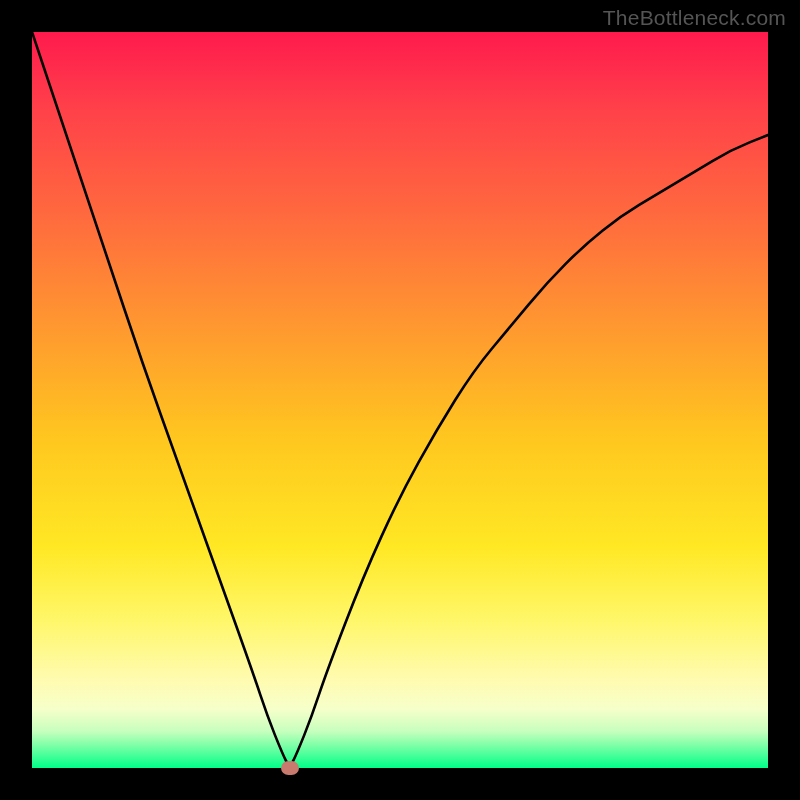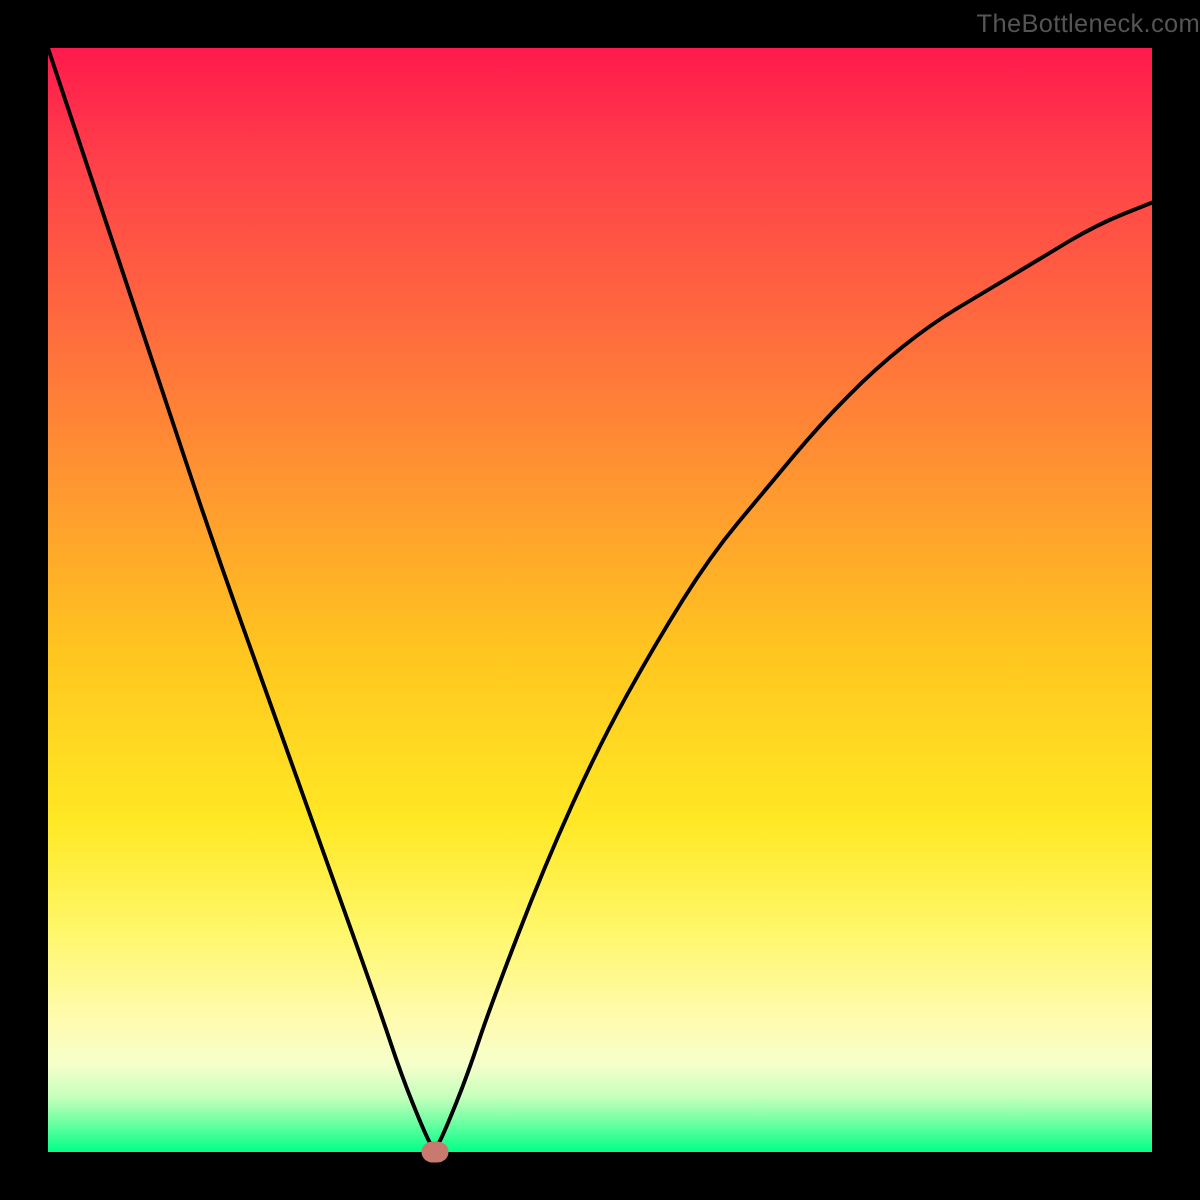--- a/index.html
+++ b/index.html
@@ -12,22 +12,22 @@
   }
   .container {
     position: relative;
     width: 800px;
     height: 800px;
     background: #000;
   }
   .watermark {
     position: absolute;
     top: 6px;
-    right: 0;
-    font-size: 17px;
+    right: 14px;
+    font-size: 21px;
     font-weight: 500;
     color: #555;
     letter-spacing: 0.2px;
     z-index: 5;
   }
   .plot-area {
     position: absolute;
     left: 32px;
     top: 32px;
     width: 736px;

